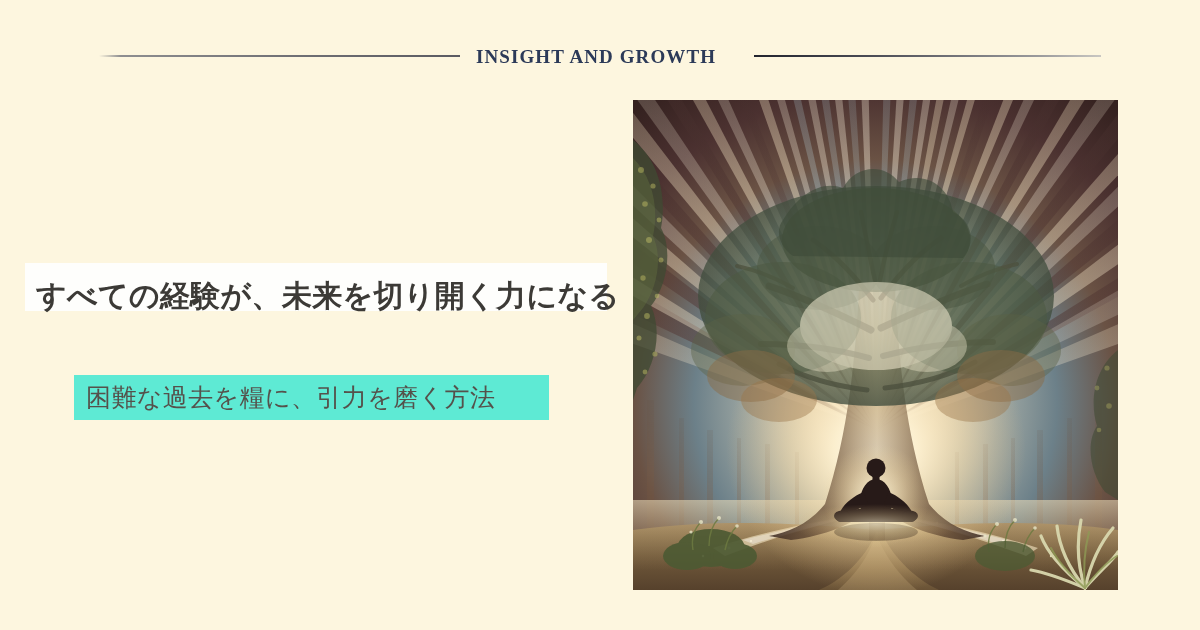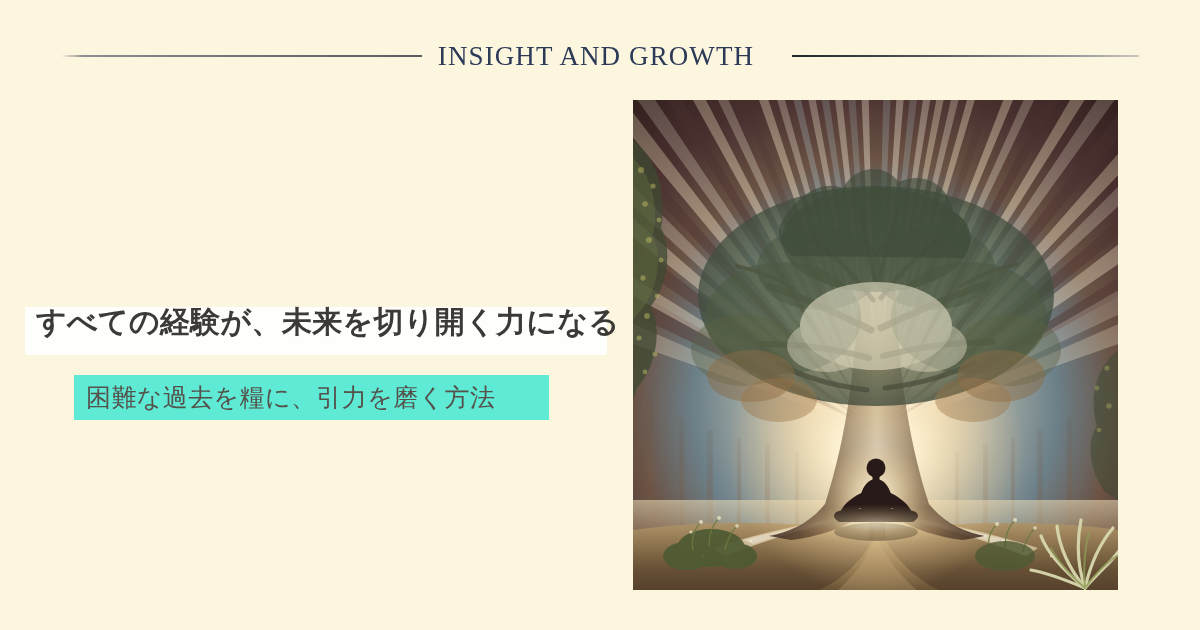--- a/index.html
+++ b/index.html
@@ -41,39 +41,38 @@
     margin-right: 16px;
     background: linear-gradient(to right, rgba(245,240,222,0) 0%, #8e8e90 6%, #6f6f74 55%, #5b5b62 100%);
   }
   .rule-right {
     width: 347px;
     margin-left: 38px;
     background: linear-gradient(to right, #22242e 0%, #4d4e57 35%, #9a9a9c 82%, #c9c7c2 100%);
   }
   .eyebrow-text {
     font-family: "Liberation Serif", "DejaVu Serif", serif;
-    font-size: 27px;
+    font-size: 19px;
     letter-spacing: 1.1px;
     color: #2c3a58;
     white-space: nowrap;
     line-height: 1;
-    font-weight: 400;
+    font-weight: 700;
   }
 
   
   .headline-band {
     position: absolute;
     left: 25px;
     top: 263px;
     width: 582px;
     height: 48px;
     background: #fefefc;
     display: flex;
-    align-items: flex-start;
-    margin-top: 44px;
+    align-items: flex-end;
   }
   .headline-text {
     font-family: "DejaVu Serif", "Liberation Serif", serif;
     font-weight: 700;
     font-size: 30px;
     line-height: 1;
     color: #3c3a36;
     padding-left: 11px;
     white-space: nowrap;
     letter-spacing: 0.3px;

